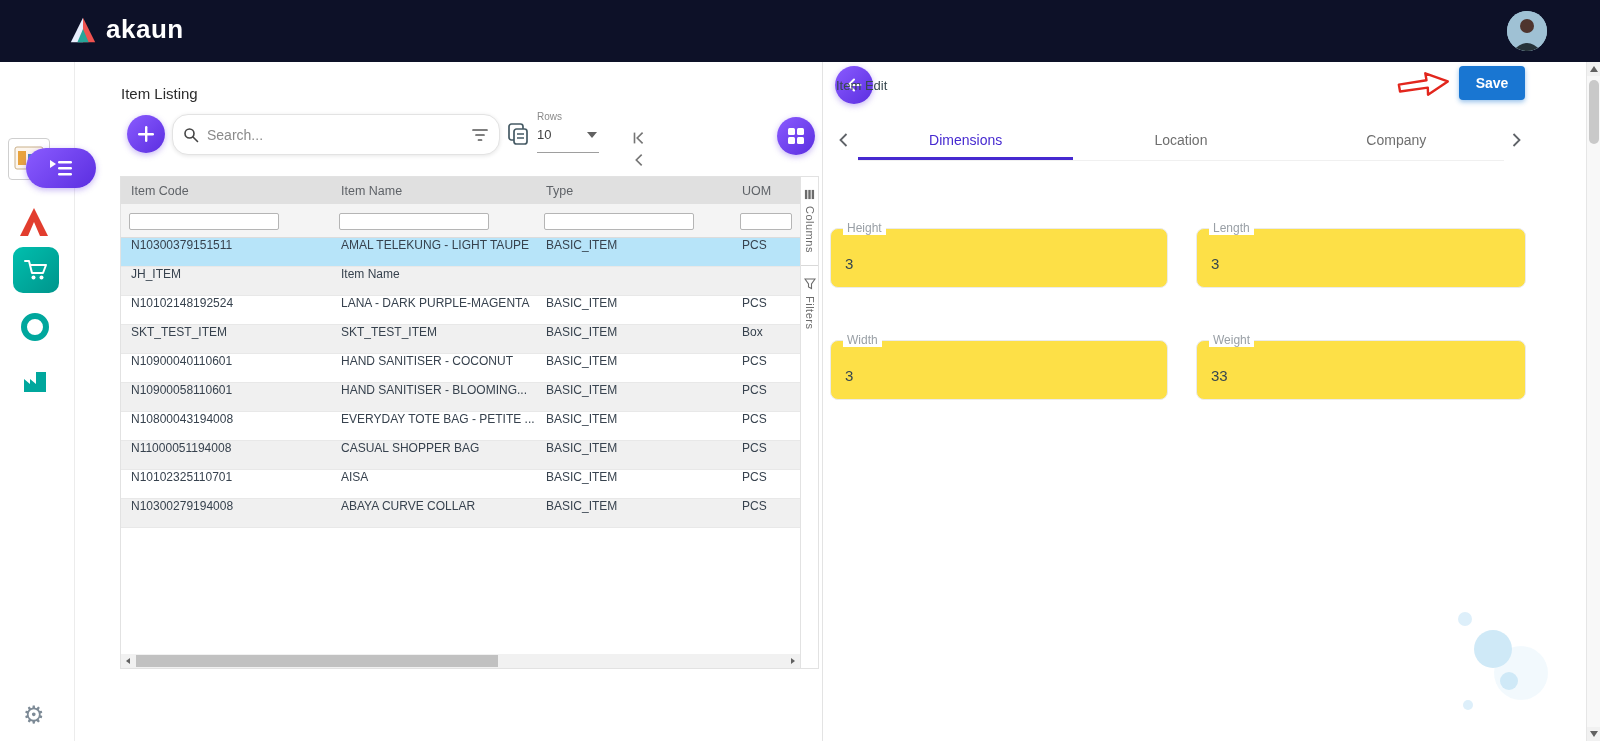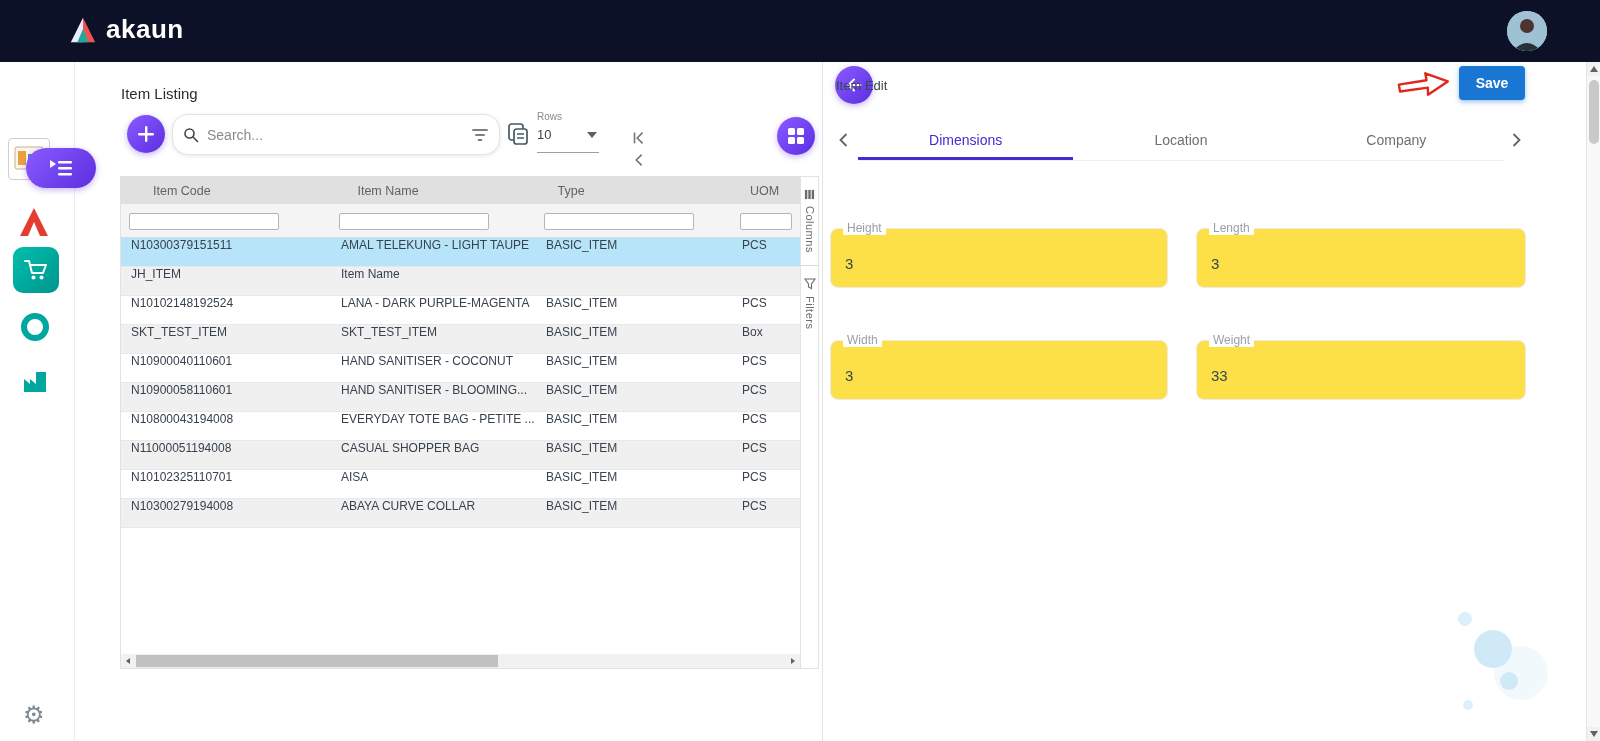--- a/index.html
+++ b/index.html
@@ -76,21 +76,21 @@
   .pagination { position:absolute; left:599px; top:129px; height:30px;
                 display:flex; align-items:center; gap:4px;flex-direction:column; }
   .pg-btn { width:22px; height:22px; }
   .pg-text { font-size:13px; color:#424242; margin:0 4px; white-space:nowrap; }
   .pg-num { font-weight:bold; }
 
   
   .table-wrap { position:absolute; left:120px; top:176px; width:681px; height:493px;
                 background:#fff; border:1px solid #e2e2e2; }
   .thead { display:flex; height:27px; background:#e0e0e0; align-items:center; }
-  .th { font-size:12.5px; color:#5f6368; padding-left:10px; overflow:hidden; white-space:nowrap;margin-left:22px; }
+  .th { font-size:12.5px; color:#5f6368; padding-left:10px; overflow:hidden; white-space:nowrap; }
   .filter-row { display:flex; height:34px; background:#f4f4f4; align-items:center;
                 border-bottom:1px solid #dcdcdc; }
   .filter-cell { padding-left:8px; }
   .filter-cell input { height:17px; border:1px solid #b5b5b5; border-radius:2px;
                        background:#fff; outline:none; font-size:11px; padding:0 4px; }
   .tr { display:flex; height:29px; align-items:flex-start; border-bottom:1px solid #e8e8e8;
         background:#fff; cursor:pointer; }
   .tr.alt { background:#f0f0f0; }
   .tr.selected { background:#b7e4f9; }
   .td { font-size:12px; color:#37424e; padding-left:10px; overflow:hidden;

